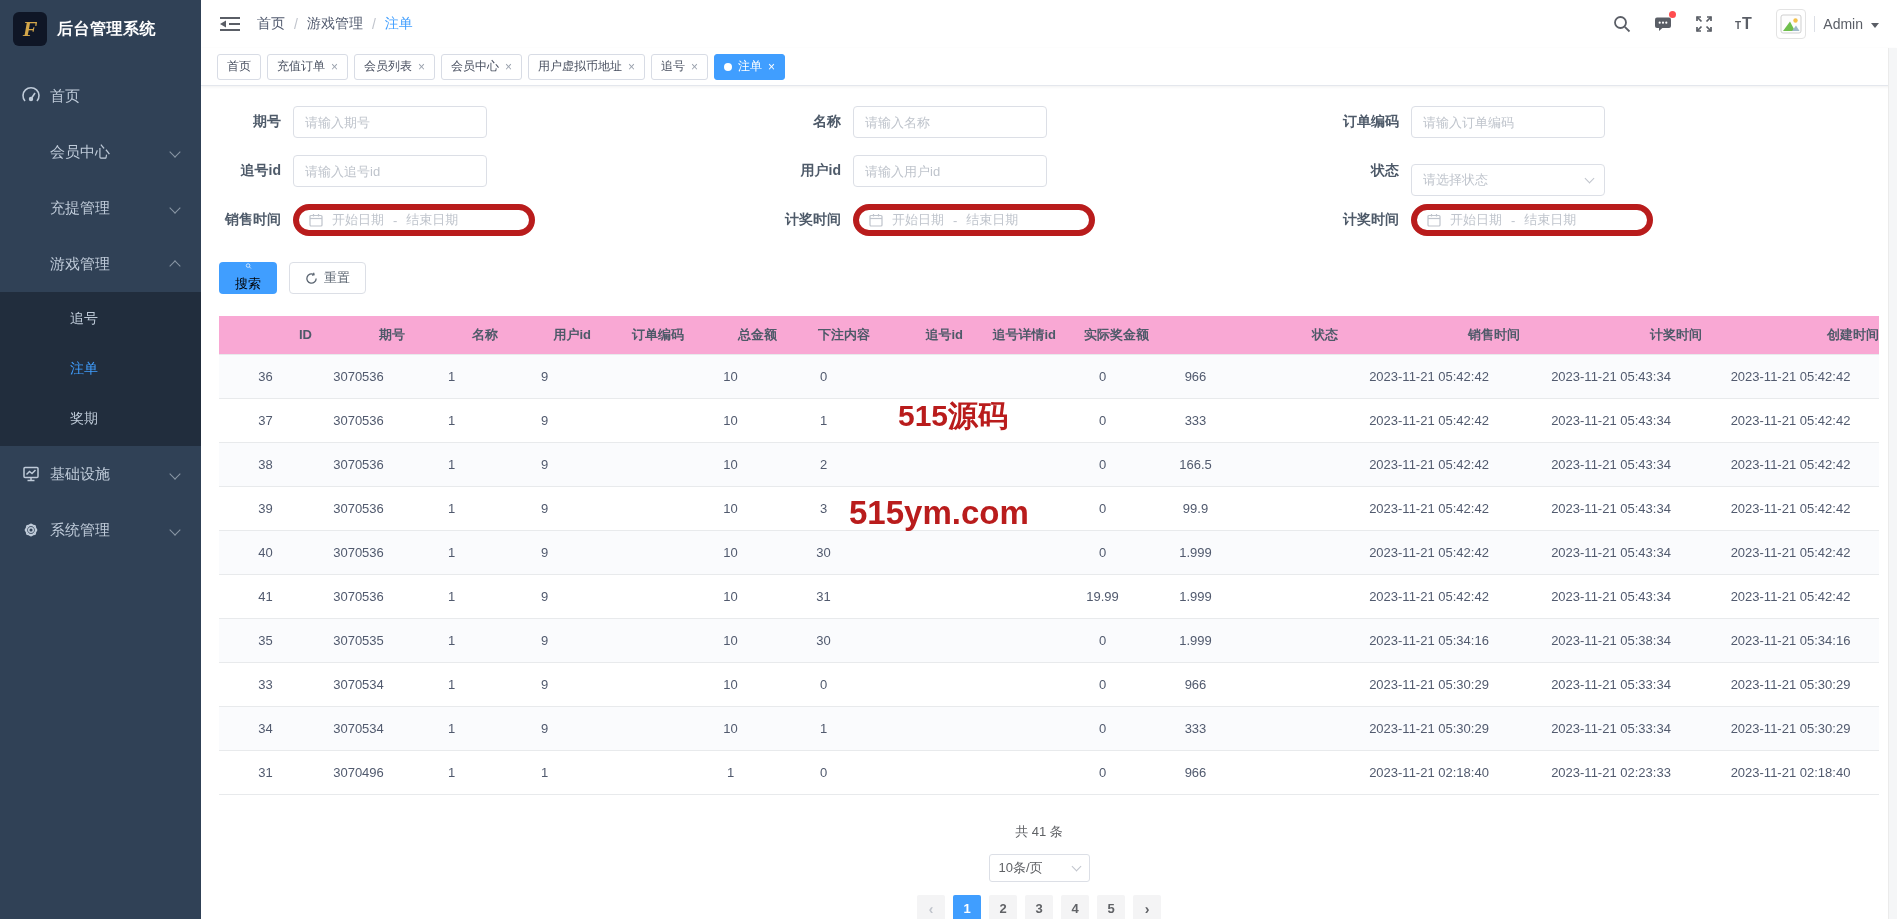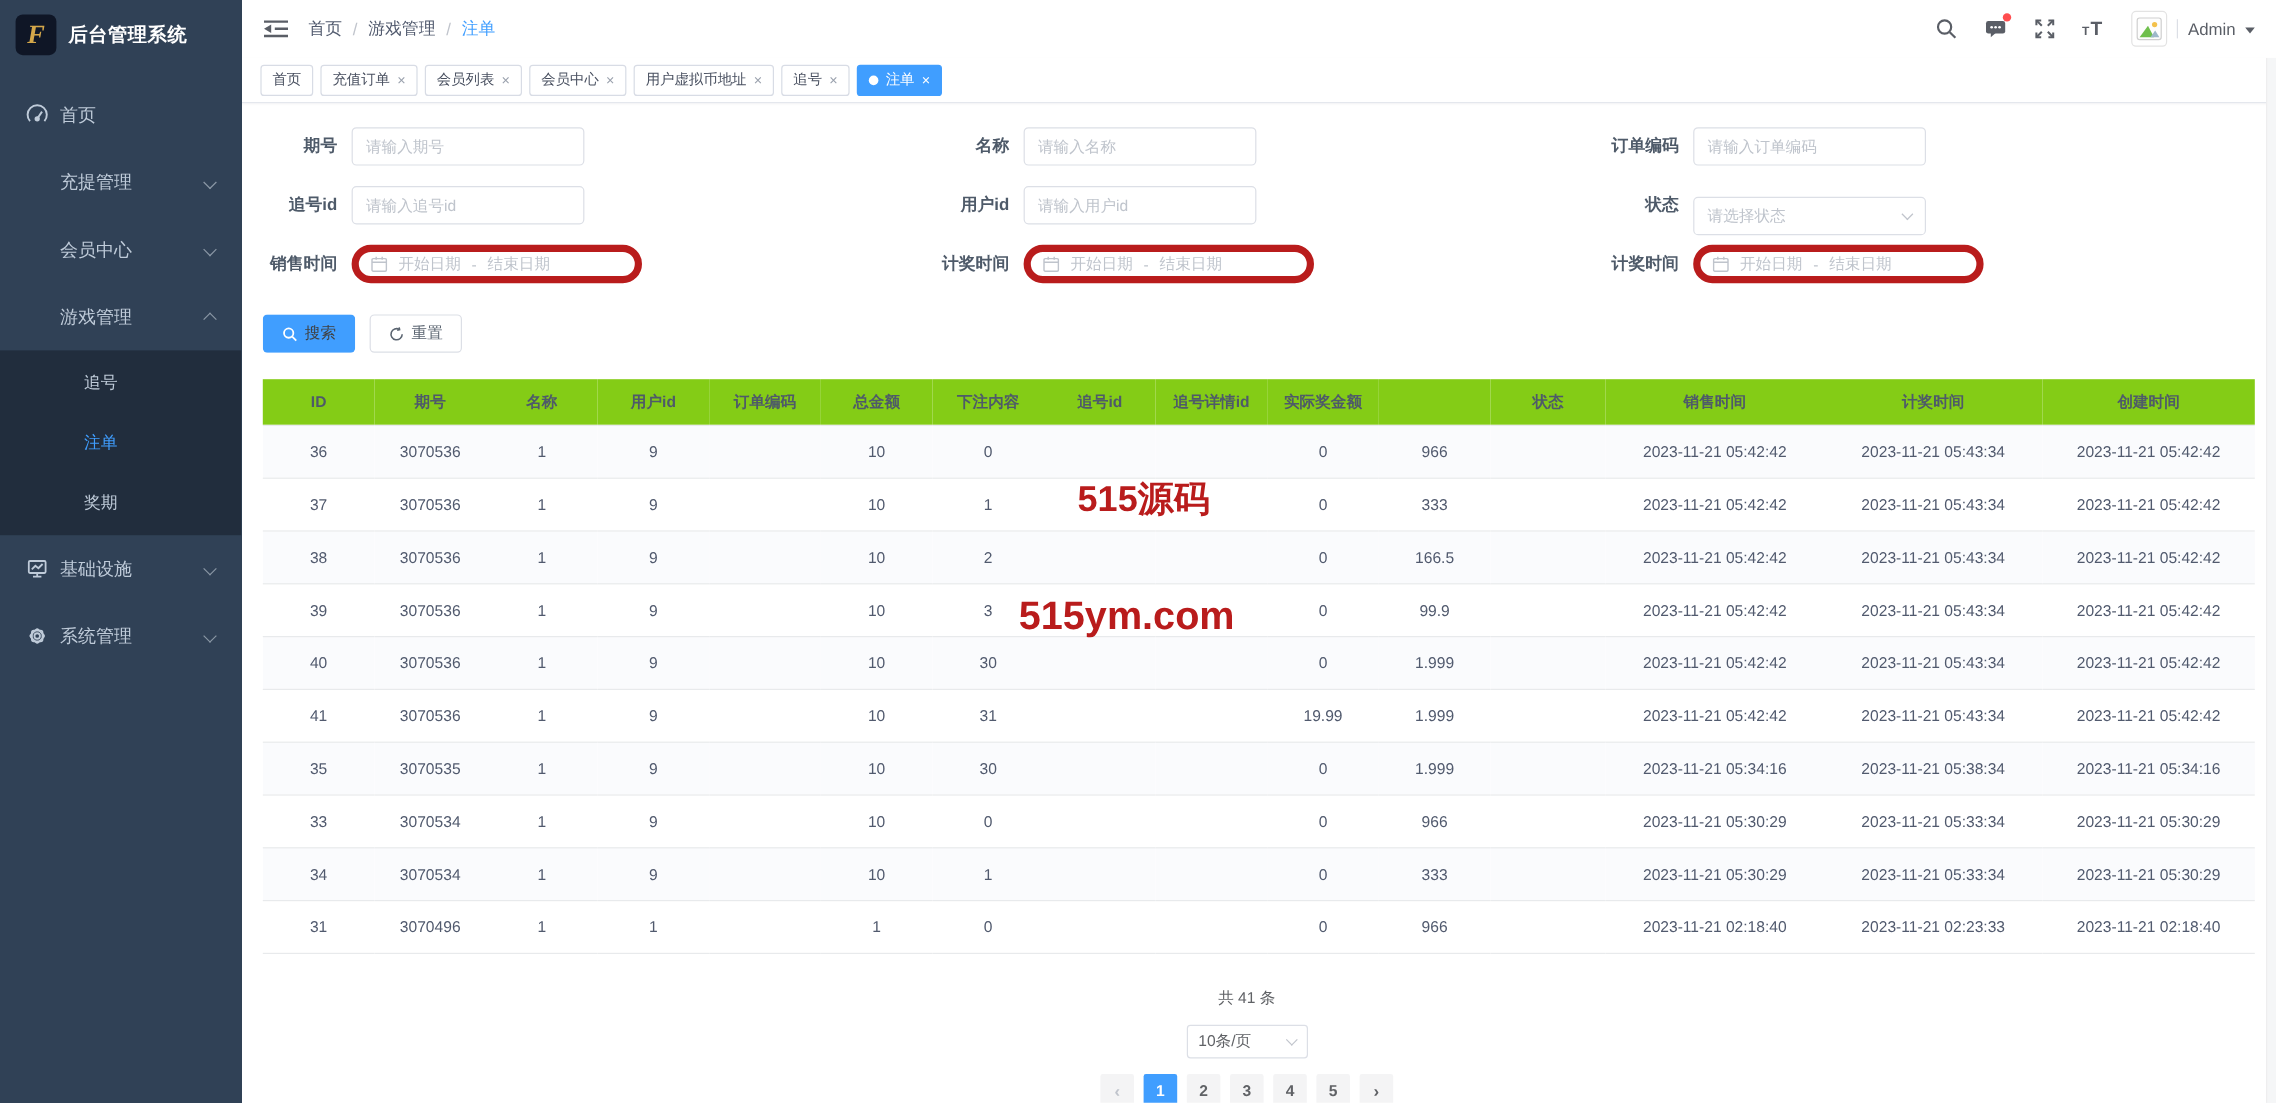--- a/index.html
+++ b/index.html
@@ -65,28 +65,28 @@
   .sel-chev { width:7px; height:7px; border-right:1.4px solid #c0c4cc; border-bottom:1.4px solid #c0c4cc;
     transform:rotate(45deg); margin-top:-3px; }
   .f-date { width:242px; height:32px; border:6px solid #b91c1c; border-radius:16px; padding:0 10px;
     display:flex; align-items:center; gap:9px; color:#bfc4cc; font-size:13px; cursor:pointer; background:#fff; }
   .cal { width:14px; height:14px; flex:0 0 14px; }
   .d-sep { color:#bfc4cc; }
 
   .btn-row { display:flex; gap:12px; padding-left:18px; margin-top:26px; }
   .btn { height:32px; display:inline-flex; align-items:center; gap:6px; padding:0 15px;
     border-radius:4px; font-size:13px; cursor:pointer; border:1px solid transparent; }
-  .btn.primary { background:#409eff; color:#404040; }
+  .btn.primary { background:#409eff; color:#000000;flex-direction:column; }
   .btn.plain { background:#fff; border-color:#dcdfe6; color:#5a6470; }
 
   
   .tablewrap { margin:22px 18px 0 18px; position:relative; }
   table { width:1660px; border-collapse:collapse; table-layout:fixed; }
-  thead th { height:38px; background:#84cc16; font-size:13px; font-weight:700; color:#4e5a69;
-    border-bottom:1px solid #e8eaec; text-align:center; }
+  thead th { height:38px; background:#f9a8d4; font-size:13px; font-weight:700; color:#4e5a69;
+    border-bottom:1px solid #e8eaec; text-align:right; }
   tbody td { height:44px; font-size:13px; color:#515a6e; text-align:center;
     border-bottom:1px solid #e8eaec; overflow:hidden; white-space:nowrap; }
   tbody tr:nth-child(odd) { background:#fafbfd; }
 
   .wm { position:absolute; color:#b91c1c; font-weight:700; z-index:9; pointer-events:none;
     font-family:"Liberation Sans","DejaVu Sans",sans-serif; }
   .wm1 { left:679px; top:80px; font-size:30px; }
   .wm2 { left:630px; top:178px; font-size:33px; }
 
   
@@ -123,26 +123,26 @@
         <svg viewBox="0 0 20 20" width="20" height="20" fill="none" stroke="#bfcbd9" stroke-width="1.6">
           <path d="M4 15 A8 8 0 1 1 16 15"></path>
             <line x1="10" y1="13" x2="14" y2="7"></line>
             <circle cx="10" cy="13" r="1.4" fill="#bfcbd9"></circle>
         </svg>
       </span>
       <span>首页</span>
     </div>
 
     <div class="m-item noicon">
+      <span>会员中心</span>
+      <span class="chev"></span>
+    </div>
+
+    <div class="m-item noicon">
       <span>充提管理</span>
-      <span class="chev"></span>
-    </div>
-
-    <div class="m-item noicon">
-      <span>会员中心</span>
       <span class="chev"></span>
     </div>
 
     <div class="m-item noicon">
       <span>游戏管理</span>
       <span class="chev up"></span>
     </div>
 
     <div class="submenu">
       <div class="s-item">

